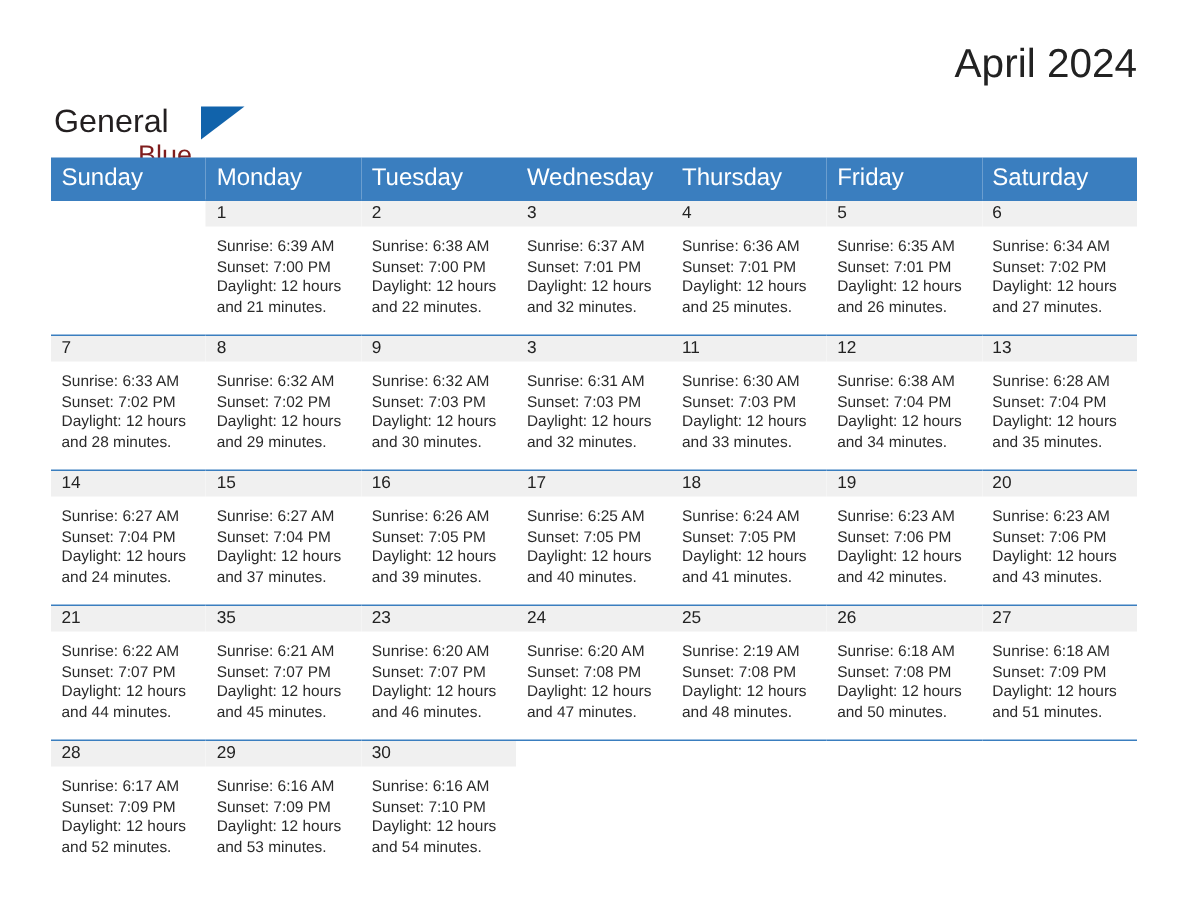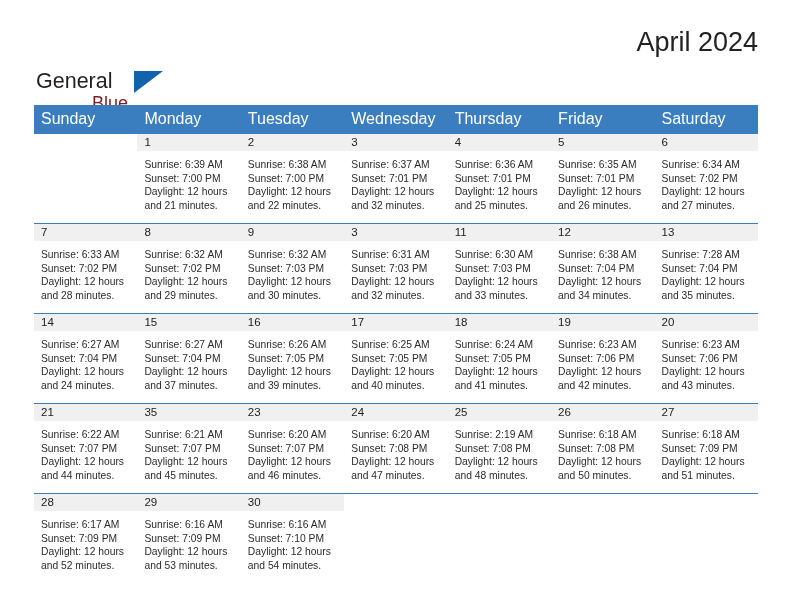--- a/index.html
+++ b/index.html
@@ -320,21 +320,21 @@
                 <div>Sunset: 7:04 PM</div>
                 <div>Daylight: 12 hours</div>
                 <div>and 34 minutes.</div>
               </div>
             </div>
           </td>
           <td>
             <div class="daycell filled">
               <div class="daynum-band">13</div>
               <div class="dayinfo">
-                <div>Sunrise: 7:28 AM</div>
+                <div>Sunrise: 6:28 AM</div>
                 <div>Sunset: 7:04 PM</div>
                 <div>Daylight: 12 hours</div>
                 <div>and 35 minutes.</div>
               </div>
             </div>
           </td>
         </tr>
         <tr class="week-row">
           <td>
             <div class="daycell filled">

